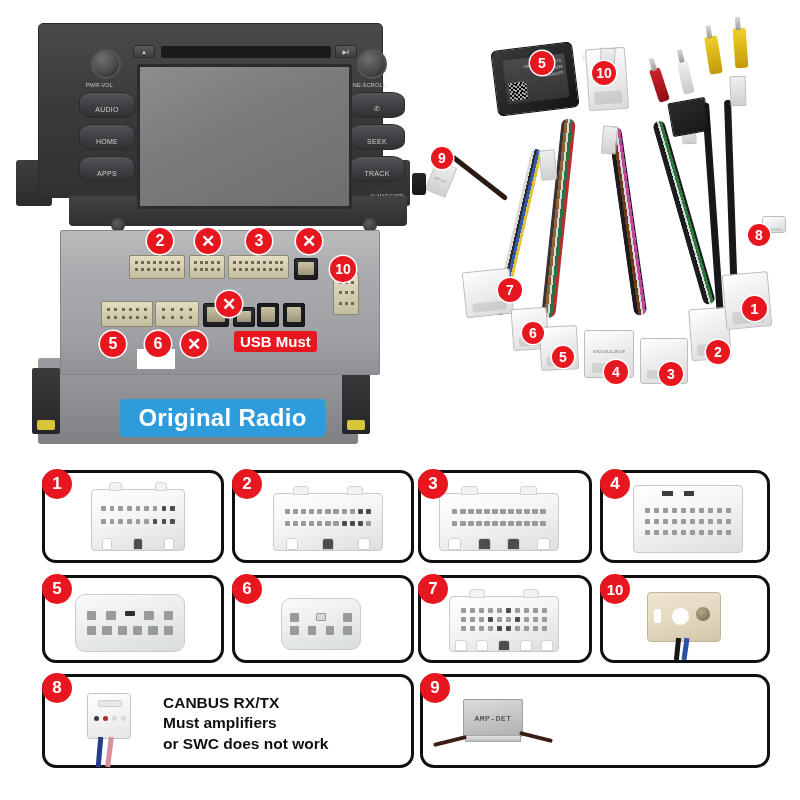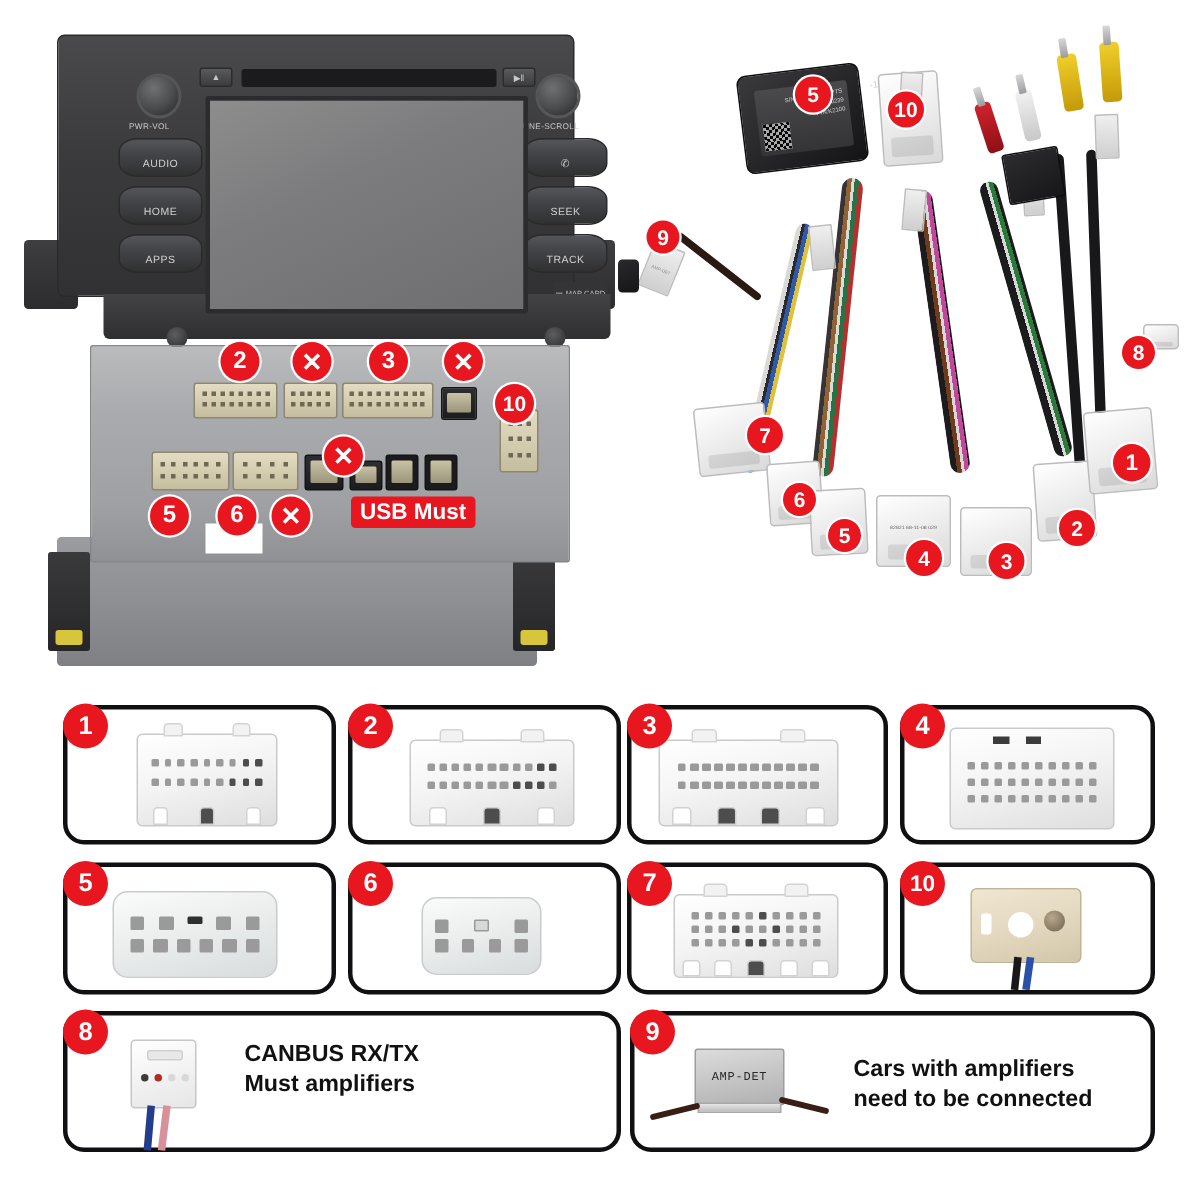--- a/index.html
+++ b/index.html
@@ -489,20 +489,21 @@
     <div class="badge" style="left:234px; top:0px; width:26px; height:26px; font-size:16px;">3</div>
     <div class="badge x" style="left:284px; top:0px; width:26px; height:26px; font-size:17px;">✕</div>
     <div class="badge" style="left:318px; top:28px; width:26px; height:26px; font-size:14px;">10</div>
     <div class="badge x" style="left:204px; top:63px; width:26px; height:26px; font-size:17px;">✕</div>
     <div class="badge" style="left:88px; top:103px; width:26px; height:26px; font-size:16px;">5</div>
     <div class="badge" style="left:133px; top:103px; width:26px; height:26px; font-size:16px;">6</div>
     <div class="badge x" style="left:169px; top:103px; width:26px; height:26px; font-size:17px;">✕</div>
 
     <div class="red-label" style="left:222px; top:103px; font-size:15px;">USB Must</div>
 
+    <div class="banner">Original Radio</div>
   </div>
 
   <div class="panel-harness">
 
     <div class="wire" style="left:150px; top:110px; width:14px; height:200px;
                 background: repeating-linear-gradient(90deg,#2a2a2c 0 3px,#8a5a2a 3px 6px,#d8d8d8 6px 8px,#1d6b3a 8px 11px,#b52222 11px 14px);
                 transform: rotate(6deg); opacity:.95;"></div>
     <div class="wire" style="left:120px; top:140px; width:11px; height:170px;
                 background: repeating-linear-gradient(90deg,#d9d9d9 0 3px,#2a2a2c 3px 5px,#2f58a8 5px 8px,#e0c23a 8px 11px);
                 transform: rotate(13deg);"></div>
@@ -872,29 +873,26 @@
         <div style="position:absolute;left:6px;top:22px;width:5px;height:5px;background:#3b3b3b;border-radius:50%;"></div>
         <div style="position:absolute;left:15px;top:22px;width:5px;height:5px;background:#b02a2a;border-radius:50%;"></div>
         <div style="position:absolute;left:24px;top:22px;width:5px;height:5px;background:#d8d8d8;border-radius:50%;"></div>
         <div style="position:absolute;left:33px;top:22px;width:5px;height:5px;background:#d8d8d8;border-radius:50%;"></div>
       </div>
       <div style="position:absolute;left:52px;top:60px;width:5px;height:30px;background:#243c8c;transform:rotate(5deg);"></div>
       <div style="position:absolute;left:62px;top:60px;width:5px;height:30px;background:#d8909a;transform:rotate(7deg);"></div>
       <div class="card-text" style="left:118px; top:16px;">
         <div>CANBUS RX/TX</div>
         <div>Must amplifiers</div>
+        <div>or SWC does not work</div>
       </div>
     </div>
 
     <div class="card" style="left:420px; top:212px; width:350px; height:94px;">
       <div class="card-badge">9</div>
       <div class="amp-det" style="left:40px; top:22px; width:60px; height:38px;">AMP-DET</div>
       <div style="position:absolute;left:42px;top:58px;width:56px;height:7px;background:linear-gradient(180deg,#e4e4e4,#bdbdbd);border:1px solid #a8a8a8;"></div>
       <div style="position:absolute;left:10px;top:62px;width:34px;height:4px;background:#3a1d14;transform:rotate(-14deg);border-radius:3px;"></div>
       <div style="position:absolute;left:96px;top:58px;width:34px;height:4px;background:#3a1d14;transform:rotate(14deg);border-radius:3px;"></div>
-      <div class="card-text" style="left:146px; top:26px;">
-        <div>Cars with amplifiers</div>
-        <div>need to be connected</div>
-      </div>
     </div>
 
   </div>
 </div>
 
 </body></html>

